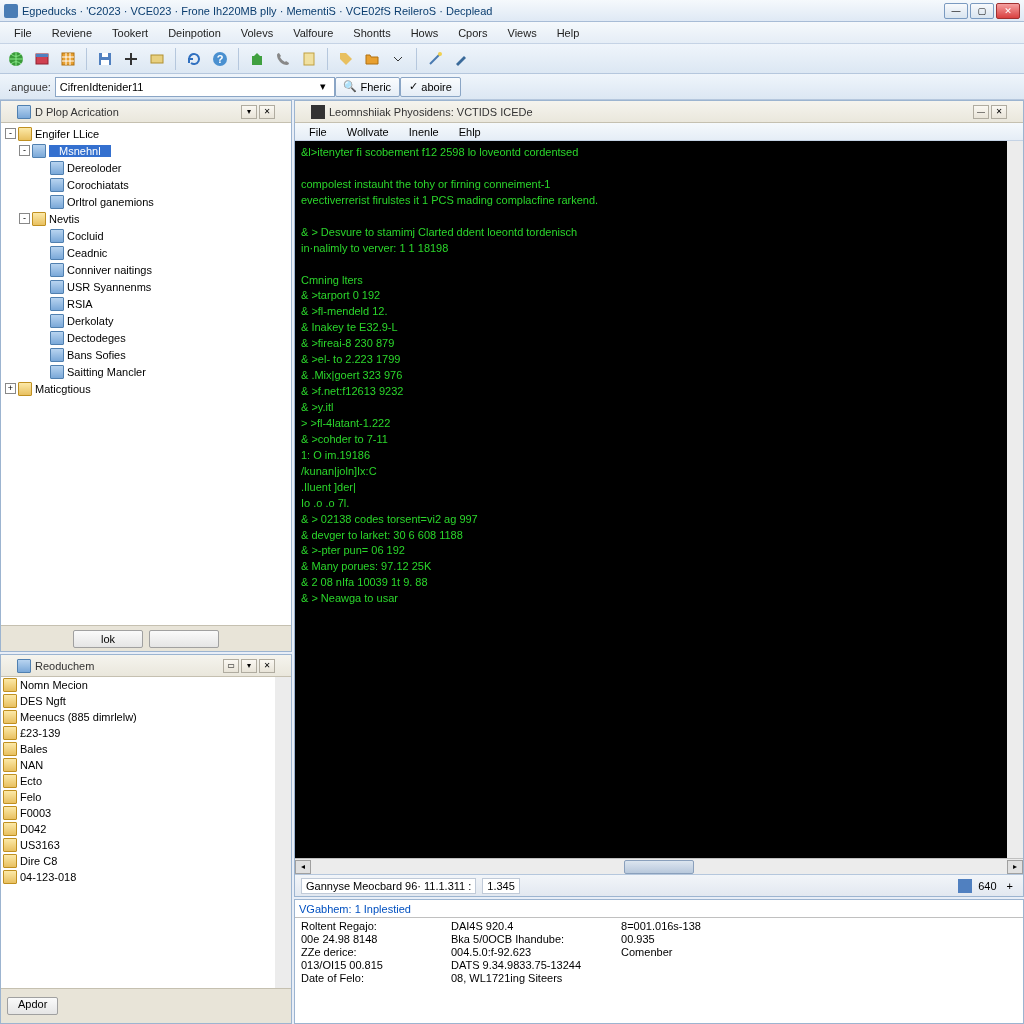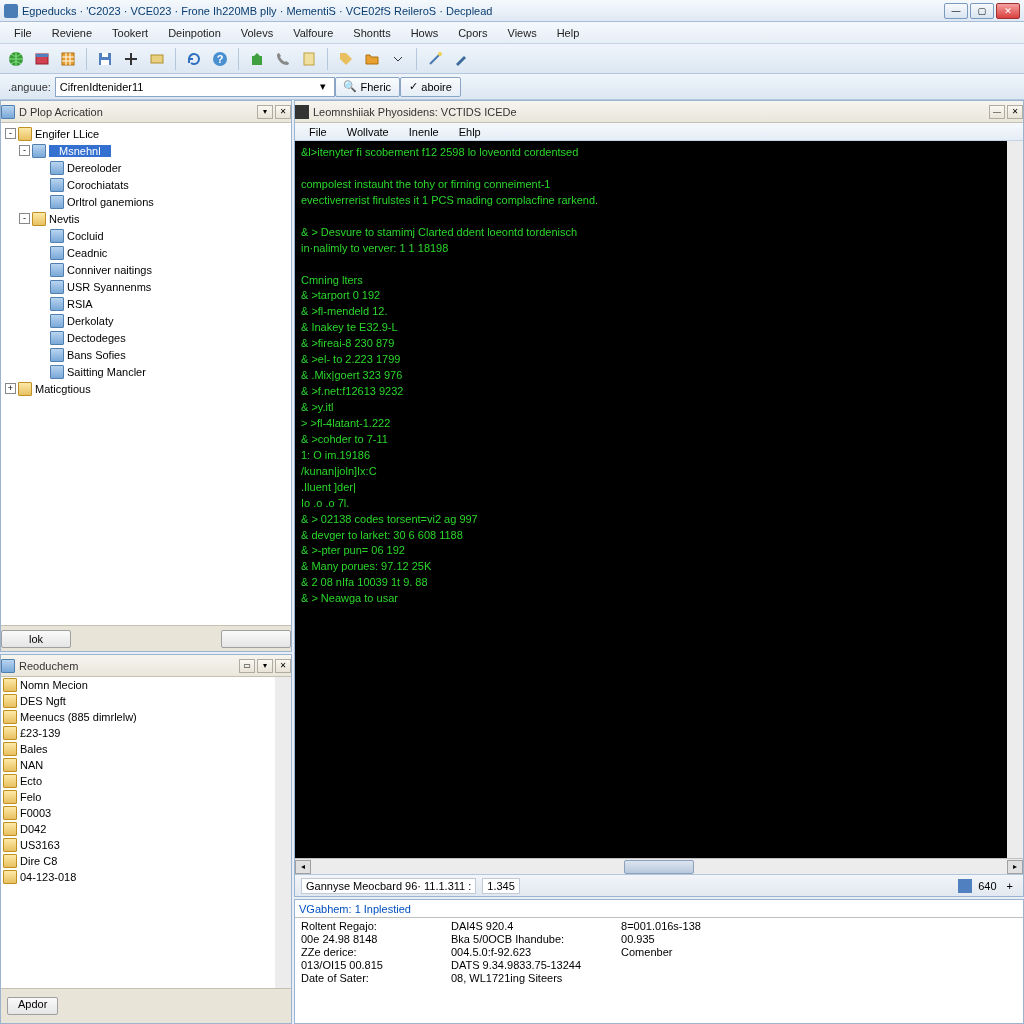--- a/index.html
+++ b/index.html
@@ -19,34 +19,34 @@
 .addrbar{height:26px;background:linear-gradient(#eff5fb,#dce7f3);border-bottom:1px solid #b5c7dd;display:flex;align-items:center;padding:0 4px;gap:0;}
 .addrbar label{color:#333;padding:0 4px;}
 .combo{flex:0 0 280px;height:20px;border:1px solid #8aa5c5;background:#fff;display:flex;align-items:center;padding:0 4px;}
 .combo input{flex:1;border:none;outline:none;font-size:11px;}
 .combo .dd{width:14px;height:14px;display:flex;align-items:center;justify-content:center;}
 .smallbtn{height:20px;border:1px solid #8aa5c5;border-radius:2px;background:linear-gradient(#fafcfe,#e5edf6);padding:0 8px;display:flex;align-items:center;gap:3px;}
 .workspace{position:absolute;top:100px;left:0;right:0;bottom:0;display:flex;}
 .leftcol{width:292px;display:flex;flex-direction:column;gap:2px;}
 .rightcol{flex:1;display:flex;flex-direction:column;gap:2px;margin-left:2px;}
 .panel{border:1px solid #9cb4d0;background:#fff;display:flex;flex-direction:column;}
-.panel-hdr{height:22px;background:linear-gradient(#f5f4ee,#eae7dc);border-bottom:1px solid #c5c0b0;display:flex;align-items:center;padding:0 0;}
+.panel-hdr{height:22px;background:linear-gradient(#f5f4ee,#eae7dc);border-bottom:1px solid #c5c0b0;display:flex;align-items:center;padding:0 16px;}
 .panel-hdr .picon{width:14px;height:14px;margin-right:4px;}
 .panel-hdr .ptitle{flex:1;color:#333;font-size:11px;}
 .panel-hdr .pbtns{display:flex;gap:2px;}
 .pbtn{width:16px;height:14px;border:1px solid #b0aca0;background:linear-gradient(#faf8f2,#e8e4d8);display:flex;align-items:center;justify-content:center;font-size:8px;}
 .tree{flex:1;overflow:auto;padding:2px;}
 .tree-item{display:flex;align-items:center;height:17px;padding-left:2px;}
 .tree-item .exp{width:11px;height:11px;border:1px solid #888;background:#fff;font-size:9px;display:flex;align-items:center;justify-content:center;margin-right:2px;line-height:1;}
 .tree-item .ticon{width:14px;height:14px;margin-right:3px;flex-shrink:0;}
 .tree-item .tlabel{white-space:nowrap;}
 .tree-item.sel .tlabel{background:#3470cf;color:#fff;padding:0 10px;}
 .tree-item.l1{padding-left:16px;}
 .tree-item.l2{padding-left:34px;}
-.lowbtns{height:26px;background:#e8e4d8;border-top:1px solid #c5c0b0;display:flex;align-items:center;justify-content:space-between;gap:6px;}
+.lowbtns{height:26px;background:#e8e4d8;border-top:1px solid #c5c0b0;display:flex;align-items:center;justify-content:center;gap:6px;}
 .lowbtn{width:70px;height:18px;border:1px solid #a0a0a0;background:linear-gradient(#fafafa,#e5e5e5);border-radius:2px;}
 .filelist{flex:1;overflow:auto;background:#fff;}
 .file-item{display:flex;align-items:center;height:16px;padding:0 2px;}
 .file-item .ficon{width:14px;height:14px;margin-right:3px;}
 .bottombtn{height:35px;background:#e8e4d8;border-top:1px solid #c5c0b0;display:flex;align-items:center;padding:0 6px;}
 .botbtn{height:18px;border:1px solid #a0a0a0;background:linear-gradient(#fafafa,#e5e5e5);border-radius:2px;padding:0 10px;}
 .terminal-panel{flex:1;}
 .term-menubar{height:18px;background:linear-gradient(#f5f9fc,#e5edf6);border-bottom:1px solid #c5d3e5;display:flex;align-items:center;padding:0 4px;}
 .term-menubar span{padding:1px 10px;}
 .terminal{flex:1;background:#000;color:#2bd62b;font-family:Consolas,monospace;font-size:14px;line-height:1.45;padding:4px 6px;overflow:auto;}
@@ -460,21 +460,21 @@
             <div class="info-row">
               <span class="k">00e 24.98 8148</span>
             </div>
             <div class="info-row">
               <span class="k">ZZe derice:</span>
             </div>
             <div class="info-row">
               <span class="k">013/OI15 00.815</span>
             </div>
             <div class="info-row">
-              <span class="k">Date of Sater:</span>
+              <span class="k">Date of Felo:</span>
             </div>
           </div>
         <div class="info-col" id="infocol2">
             <div class="info-row">
               <span>DAI4S 920.4</span>
             </div>
             <div class="info-row">
               <span>Bka 5/0OCB Ihandube:</span>
             </div>
             <div class="info-row">

